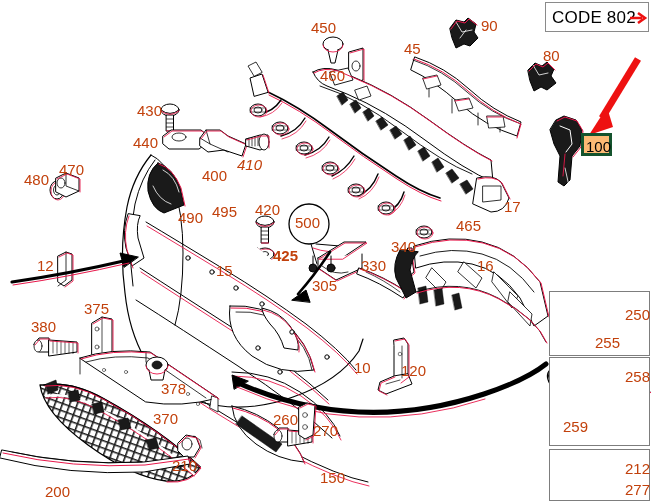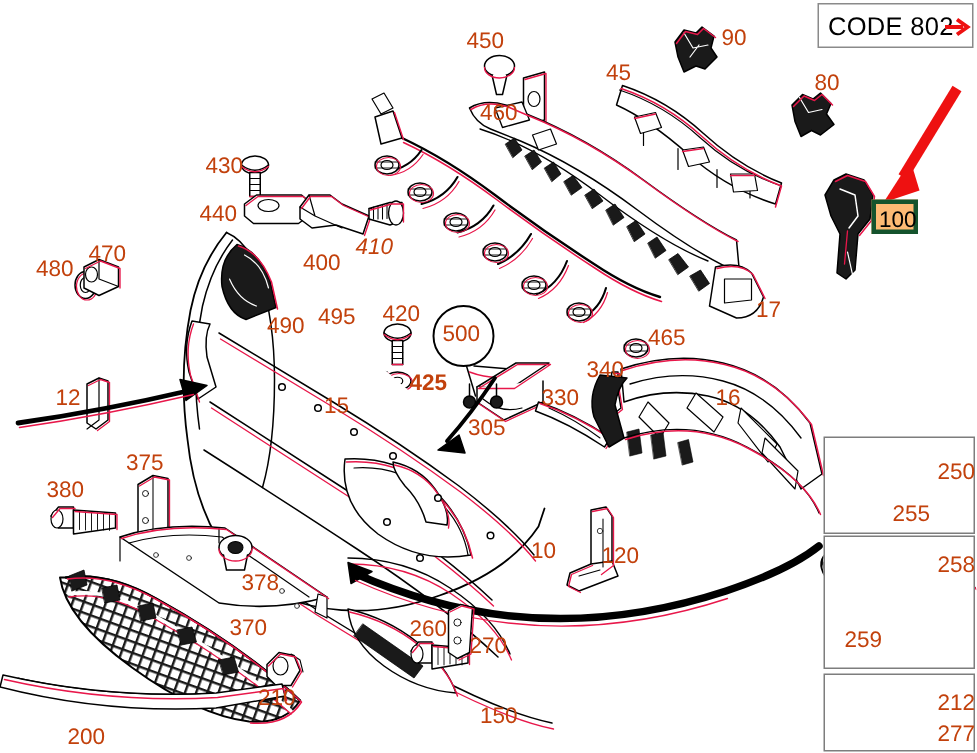--- a/index.html
+++ b/index.html
@@ -517,21 +517,21 @@
       <div class="lbl" style="left: 237px; top: 157px; font-style: italic;">410</div>
       <div class="lbl" style="left: 202px; top: 168px;">400</div>
       <div class="lbl" style="left: 59px; top: 162px;">470</div>
       <div class="lbl" style="left: 24px; top: 172px;">480</div>
       <div class="lbl" style="left: 504px; top: 199px;">17</div>
       <div class="lbl" style="left: 178px; top: 210px;">490</div>
       <div class="lbl" style="left: 212px; top: 204px;">495</div>
       <div class="lbl" style="left: 255px; top: 202px;">420</div>
       <div class="lbl" style="left: 295px; top: 215px;">500</div>
       <div class="lbl" style="left: 273px; top: 248px; font-weight: bold;">425</div>
-      <div class="lbl" style="left: 432px; top: 218px;">465</div>
+      <div class="lbl" style="left: 456px; top: 218px;">465</div>
       <div class="lbl" style="left: 391px; top: 239px;">340</div>
       <div class="lbl" style="left: 361px; top: 258px;">330</div>
       <div class="lbl" style="left: 37px; top: 258px;">12</div>
       <div class="lbl" style="left: 216px; top: 263px;">15</div>
       <div class="lbl" style="left: 312px; top: 278px;">305</div>
       <div class="lbl" style="left: 477px; top: 258px;">16</div>
       <div class="lbl" style="left: 84px; top: 301px;">375</div>
       <div class="lbl" style="left: 31px; top: 319px;">380</div>
       <div class="lbl" style="left: 354px; top: 360px;">10</div>
       <div class="lbl" style="left: 401px; top: 363px;">120</div>

